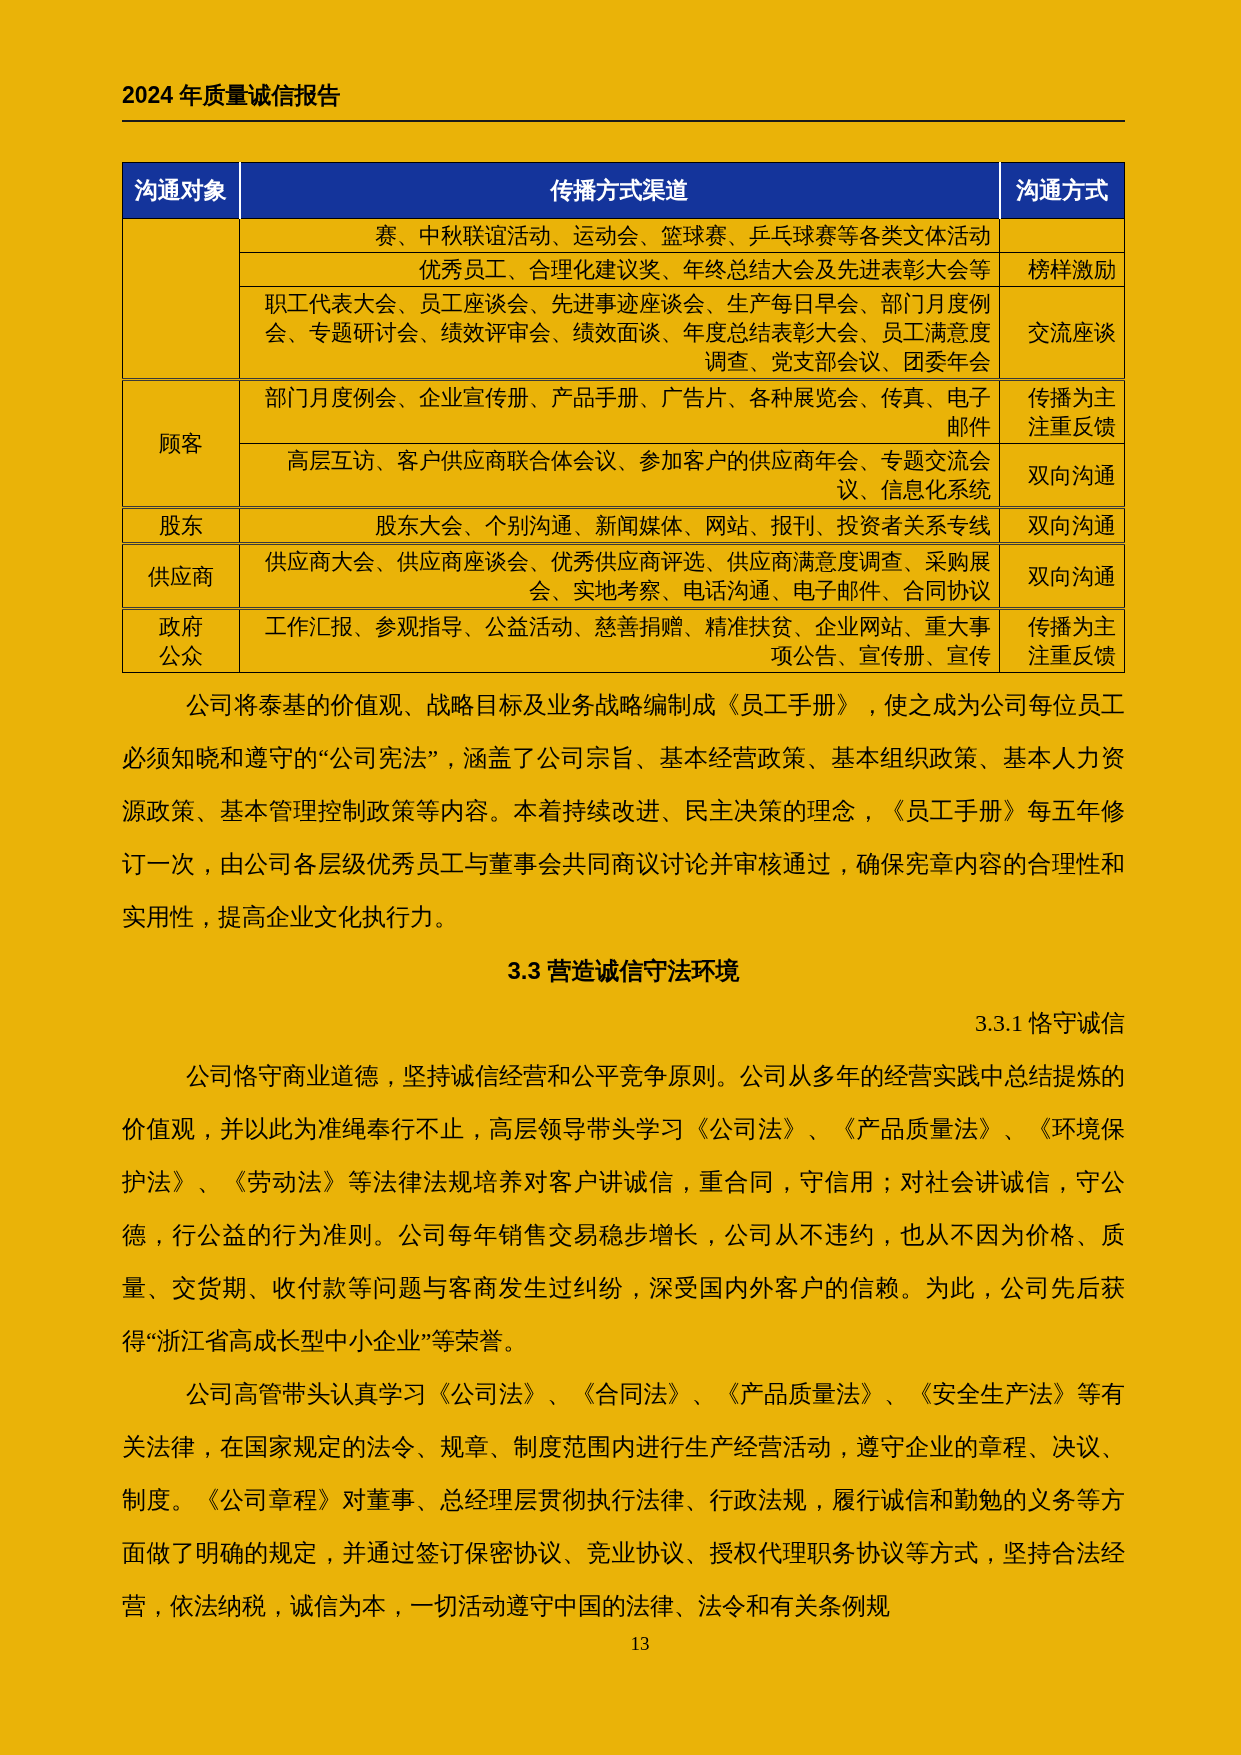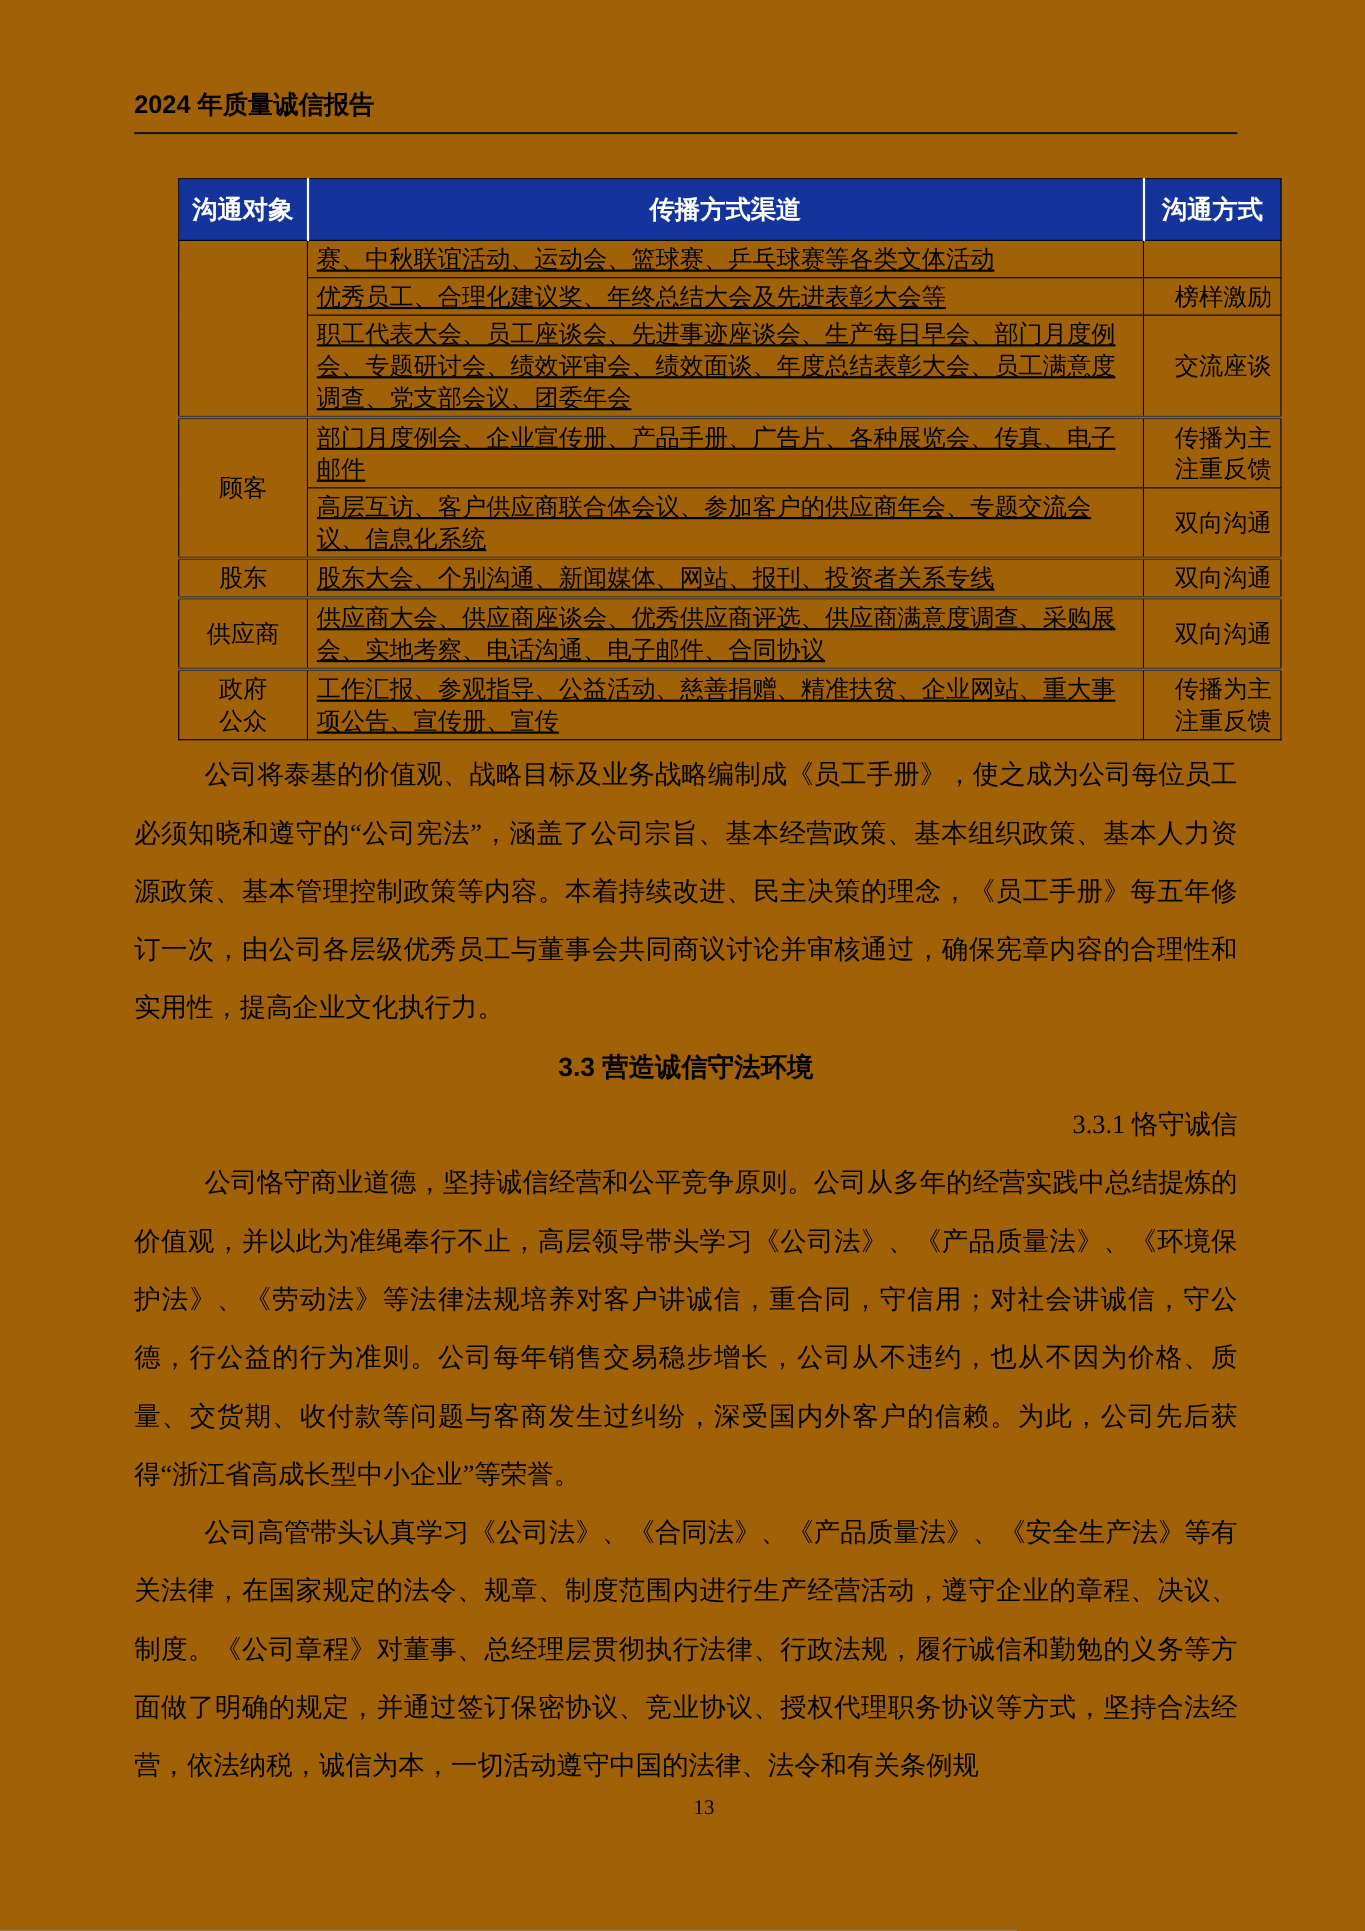--- a/index.html
+++ b/index.html
@@ -1,48 +1,48 @@
 <!DOCTYPE html>
 <html><head>
 <meta charset="utf-8">
 <style>
   * { margin:0; padding:0; box-sizing:border-box; }
   html,body { background:#9a9a9a; }
   .page {
-    width:1241px; height:1755px; margin:0 auto; background:#a16207;
+    width:1241px; height:1755px; margin:0 auto; background:#eab308;
     position:relative; overflow:hidden; color:#000;
     font-family:"Liberation Serif","DejaVu Serif",serif;
   }
   .content { padding:80px 116px 0 122px; }
 
   
   .doc-header {
     font-family:"Liberation Sans","DejaVu Sans",sans-serif;
     font-weight:bold; font-size:23px; line-height:30px;
     padding-bottom:10px; border-bottom:2px solid #1a1a1a;
   }
 
   
   table.comm { width:100%; border-collapse:collapse; margin-top:40px;
-    font-size:22px; line-height:29px; table-layout:fixed;margin-left:40px; }
+    font-size:22px; line-height:29px; table-layout:fixed; }
   col.c-obj  { width:117px; }
   col.c-meth { width:125px; }
   table.comm th {
     background:#14349B; color:#fff; font-weight:bold;
     font-family:"Liberation Sans","DejaVu Sans",sans-serif;
     font-size:23px; height:56px; text-align:center;
     border:1px solid #000;
   }
   table.comm th.sep { border-left:2.5px solid #fff; }
   table.comm td {
     border:1.5px solid #000; padding:2px 8px; vertical-align:middle;
     height:29px;
   }
   td.obj  { text-align:center; padding:2px 2px; white-space:pre-line; }
-  td.chan { text-align:left;text-decoration:underline; }
+  td.chan { text-align:right; }
   td.meth { text-align:right; white-space:pre-line; padding:2px 2px; }
   tr.gs td { border-top:3px double #3a3a3a; }
 
   
   .doc-body { margin-top:6px; font-size:24px; line-height:53px; text-align:justify; }
   .doc-body p.para { text-indent:64px; }
   .doc-body h2.sec {
     font-family:"Liberation Sans","DejaVu Sans",sans-serif;
     font-weight:bold; font-size:24px; line-height:53px; text-align:center;
   }

